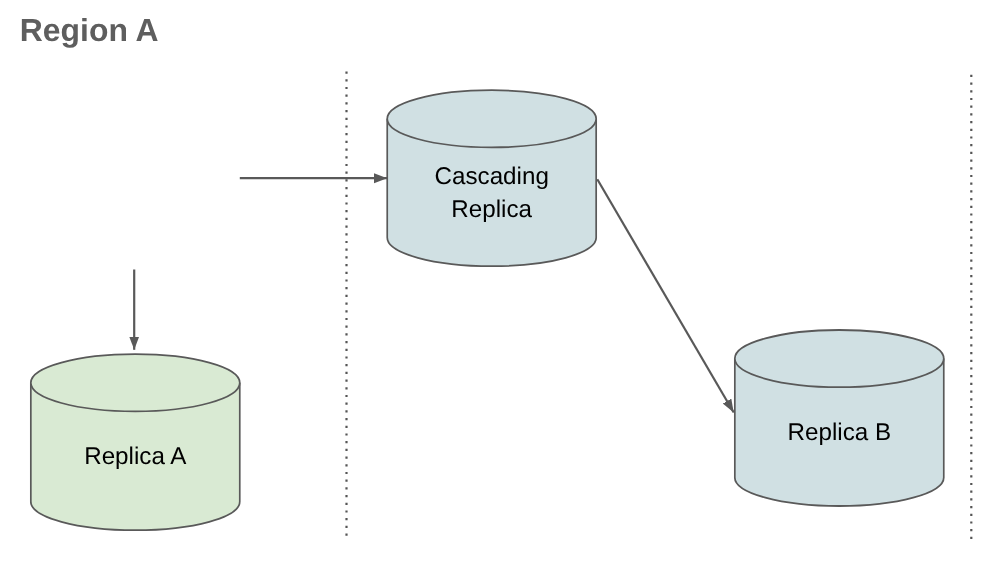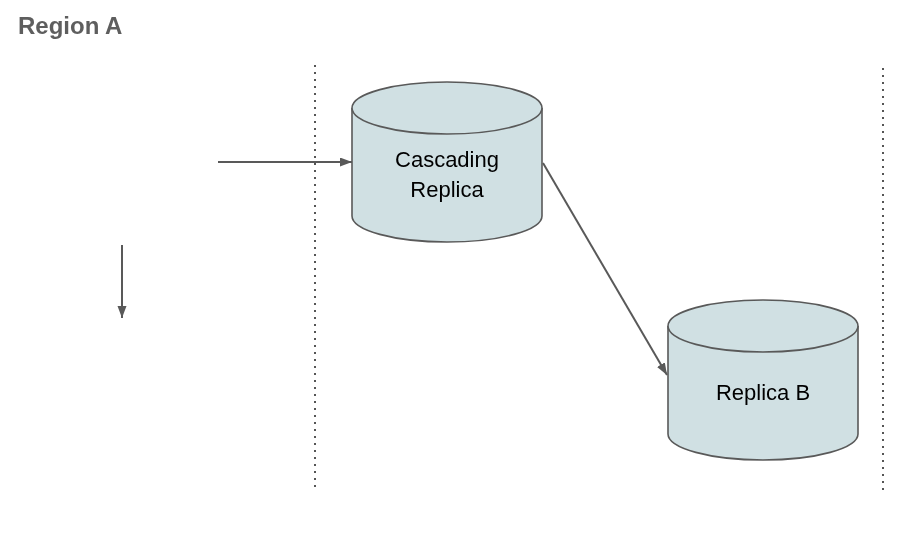--- a/index.html
+++ b/index.html
@@ -16,21 +16,21 @@
   body{font-family:"Liberation Sans", sans-serif;}
   .canvas{
     position:relative;
     width:910px;height:534px;
     background:var(--bg);
     overflow:hidden;
   }
   .region-title{
     position:absolute;
     top:12px;
-    font-size:24px;
+    font-size:29px;
     font-weight:700;
     color:var(--title-color);
     white-space:nowrap;
   }
   .overlay{
     position:absolute;
     left:0;top:0;
     pointer-events:none;
   }
   .overlay .edge{
@@ -92,20 +92,27 @@
 
     <line class="dotted" x1="315" y1="65" x2="315" y2="492"></line>
     <line class="dotted" x1="883" y1="68" x2="883" y2="493"></line>
 
     <line class="edge" x1="218" y1="162" x2="352" y2="162" marker-end="url(#arrow)"></line>
     <line class="edge" x1="122" y1="245" x2="122" y2="318" marker-end="url(#arrow)"></line>
     <line class="edge" x1="543" y1="163" x2="667" y2="375" marker-end="url(#arrow)"></line>
   </svg>
 
 
+  <div class="node green" style="left:27px; top:321px;">
+    <svg viewBox="0 0 192 162" width="192" height="162">
+      <path d="M1,27 L1,135 A95,26 0 0 0 191,135 L191,27"></path>
+      <ellipse cx="96" cy="27" rx="95" ry="26"></ellipse>
+    </svg>
+    <div class="node-label">Replica A</div>
+  </div>
 
   <div class="node blue" style="left:667px; top:299px;">
     <svg viewBox="0 0 192 162" width="192" height="162">
       <path d="M1,27 L1,135 A95,26 0 0 0 191,135 L191,27"></path>
       <ellipse cx="96" cy="27" rx="95" ry="26"></ellipse>
     </svg>
     <div class="node-label">Replica B</div>
   </div>
 
   <div class="node blue" style="left:351px; top:81px;">

